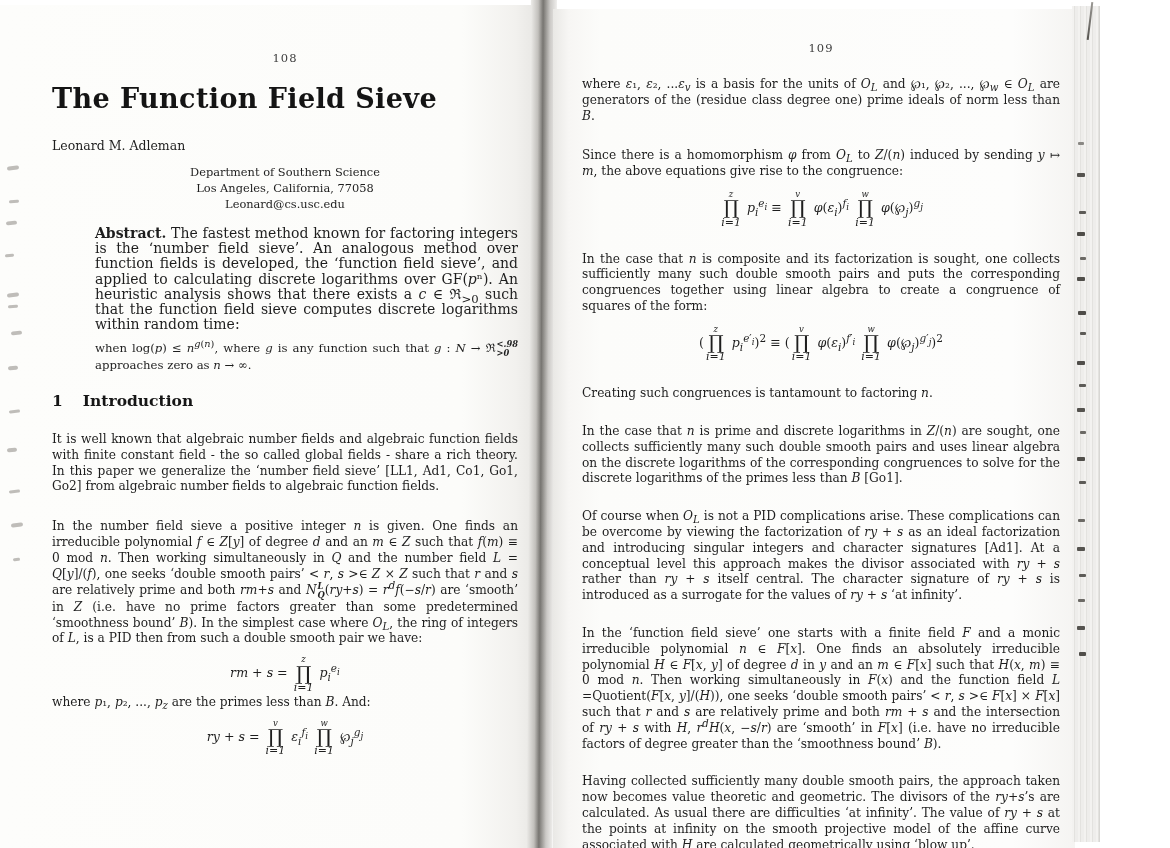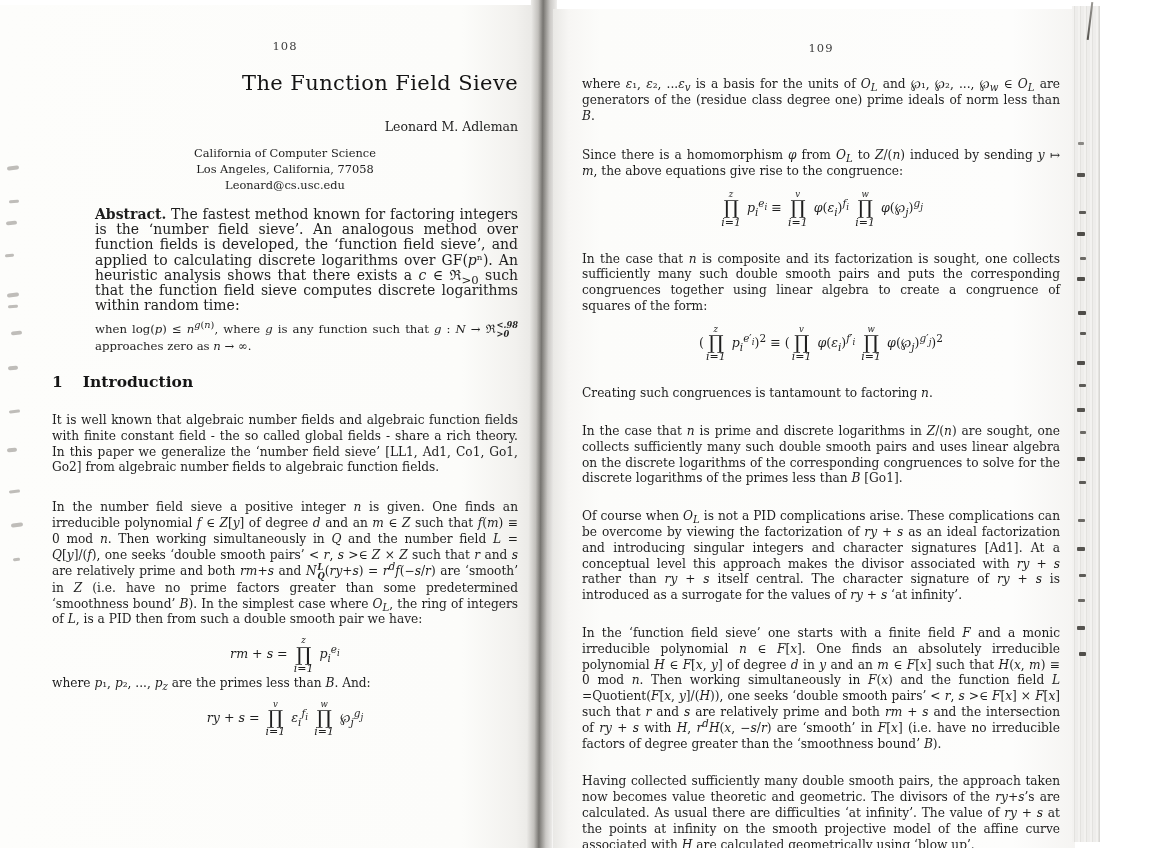--- a/index.html
+++ b/index.html
@@ -15,29 +15,29 @@
     transform:rotate(0.3deg);transform-origin:top center;}
   .fore-edge{position:absolute;left:1072px;top:6px;width:27px;height:836px;
     background:repeating-linear-gradient(to right,#f3f2f0 0px,#f3f2f0 2px,#e3e2df 2px,#e3e2df 3px,#eeedeb 3px,#eeedeb 6px);
     border-right:1px solid #d8d7d4;}
   .corner-curve{position:absolute;left:1089px;top:2px;width:2px;height:38px;
     background:linear-gradient(#9a9894,#55534f);transform:rotate(7deg);}
   .edge-mark{position:absolute;border-radius:1px;}
   .smudge{position:absolute;border-radius:2px;}
 
   
-  .pl-inner{position:absolute;left:52px;top:0;width:466px;}
+  .pl-inner{position:absolute;left:52px;top:12px;width:466px;}
   .pr-inner{position:absolute;left:29px;top:0;width:478px;}
 
   .pageno{text-align:center;font-size:11.5px;color:#3c3c3c;letter-spacing:1px;}
   .pl-inner .pageno{margin-top:34px;}
   .pr-inner .pageno{margin-top:32px;}
 
-  .title{margin-top:18px;text-align:right;font-size:21px;font-weight:normal;letter-spacing:0.4px;color:#141414;}
-  .author{margin-top:24px;text-align:right;font-size:12.5px;}
+  .title{margin-top:18px;text-align:left;font-size:27px;font-weight:bold;letter-spacing:0.4px;color:#141414;}
+  .author{margin-top:24px;text-align:left;font-size:12.5px;}
   .affil{margin-top:11px;text-align:center;font-size:11.4px;line-height:16px;}
 
   .abstract{margin:14px 0 0 43px;width:423px;font-size:14px;line-height:15.2px;text-align:justify;}
   .abs-formula{margin:8px 0 0 43px;width:423px;text-align:center;font-size:12.3px;}
   .abs-tail{margin:8px 0 0 43px;width:423px;font-size:11.7px;line-height:15.2px;text-align:justify;}
 
   .section-head{margin-top:18px;font-size:15.5px;font-weight:bold;color:#161616;}
   .section-head .sec-title{margin-left:20px;}
 
   .body-para{font-size:12.2px;line-height:15.8px;text-align:justify;}
@@ -62,21 +62,21 @@
 <body>
 
 <div class="scan">
 
   <div class="page-left">
     <div class="pl-inner">
       <div class="pageno">108</div>
       <div class="title">The Function Field Sieve</div>
       <div class="author">Leonard M. Adleman</div>
       <div class="affil">
-        <div>California of Computer Science</div>
+        <div>Department of Southern Science</div>
         <div>Los Angeles, California, 77058</div>
         <div>Leonard@cs.usc.edu</div>
       </div>
       <div class="abstract"><b>Abstract.</b> The fastest method known for factoring integers is the ‘number field sieve’. An analogous method over function fields is developed, the ‘function field sieve’, and applied to calculating discrete logarithms over GF(<i>p</i>ⁿ). An heuristic analysis shows that there exists a <i>c</i> ∈ ℜ<sub>&gt;0</sub> such that the function field sieve computes discrete logarithms within random time:</div>
       <div class="abs-tail">when log(<i>p</i>) ≤ <i>n</i><sup><i>g</i>(<i>n</i>)</sup>, where <i>g</i> is any function such that <i>g</i> : <i>N</i> → ℜ<span class="stk">
             <span>&lt;.98</span>
             <span>&gt;0</span>
           </span> approaches zero as <i>n</i> → ∞.</div>
       <div class="section-head">
         <span>1</span><span class="sec-title">Introduction</span>

